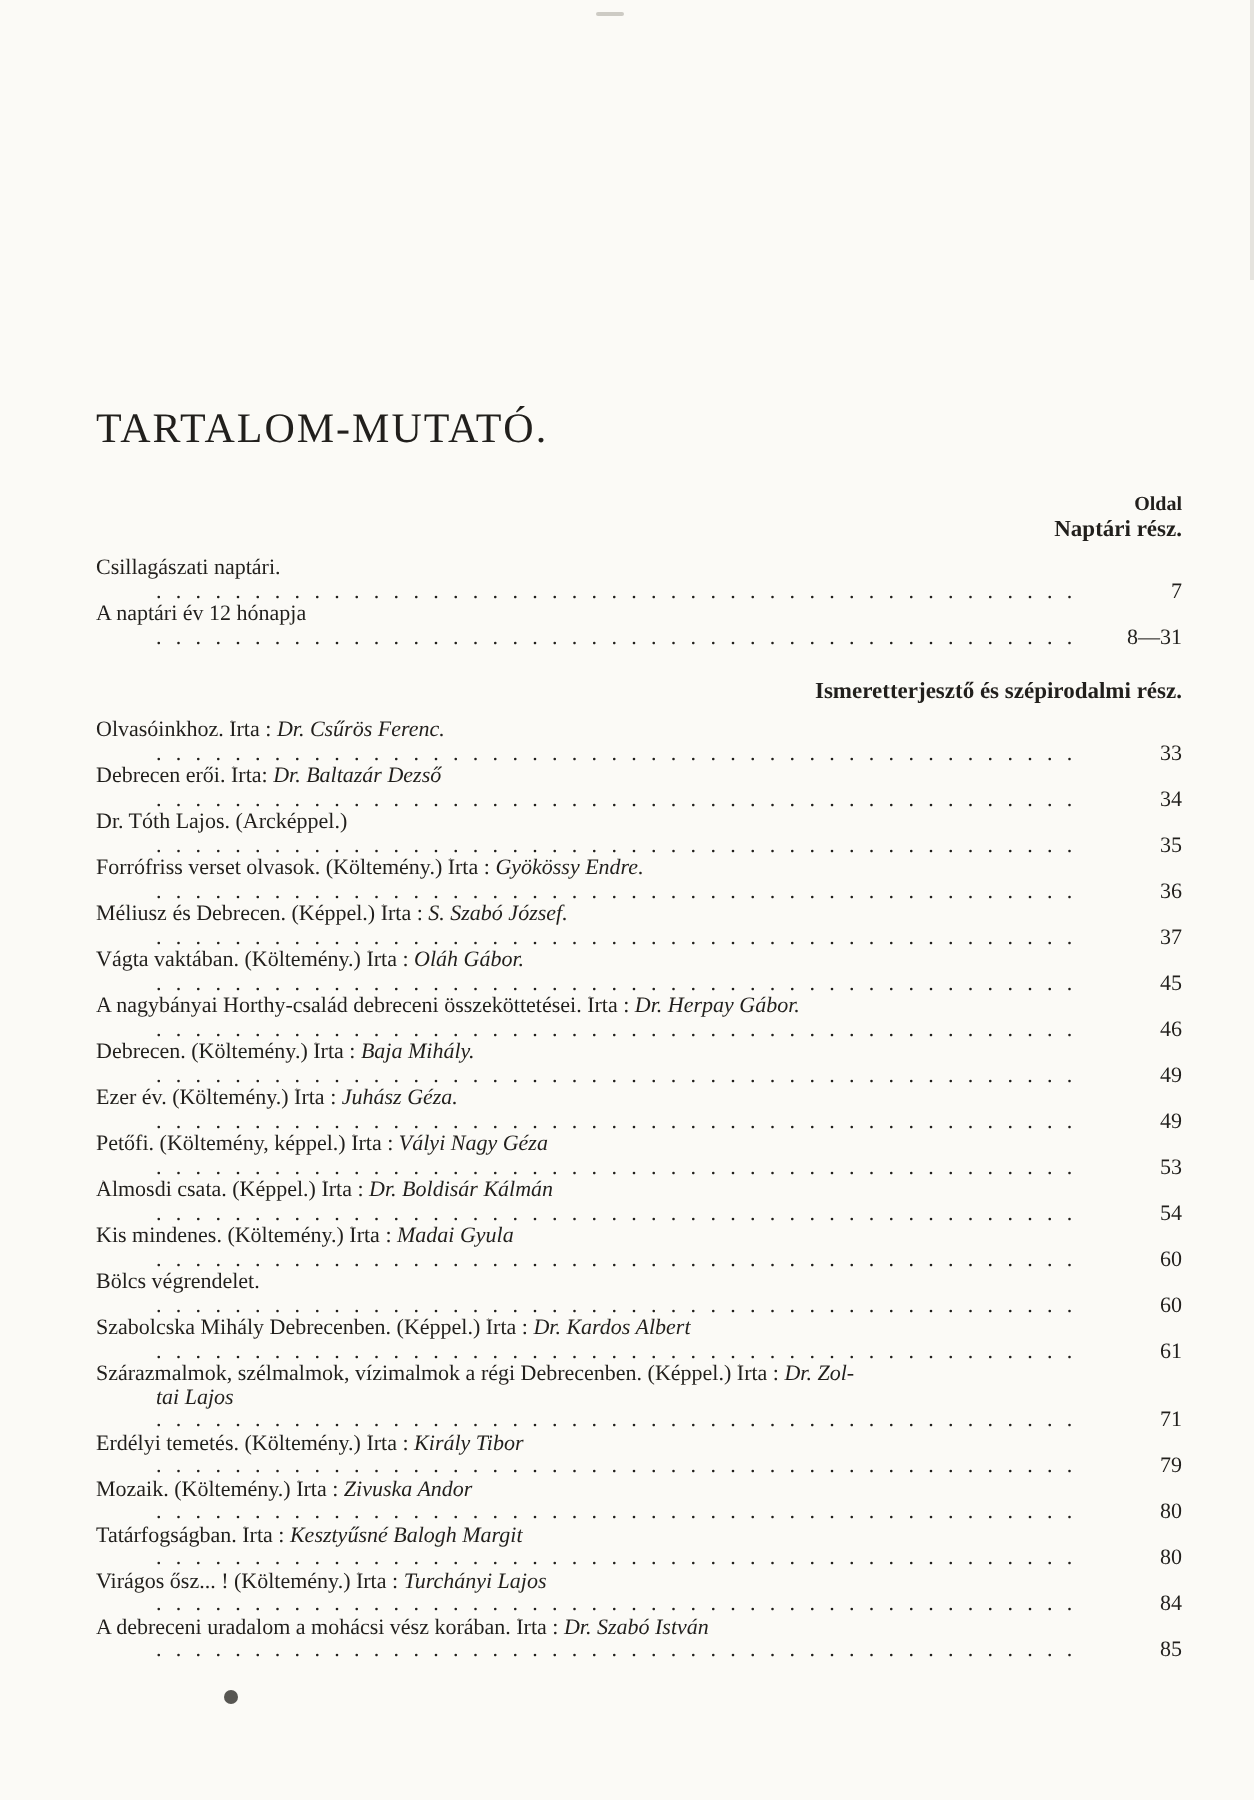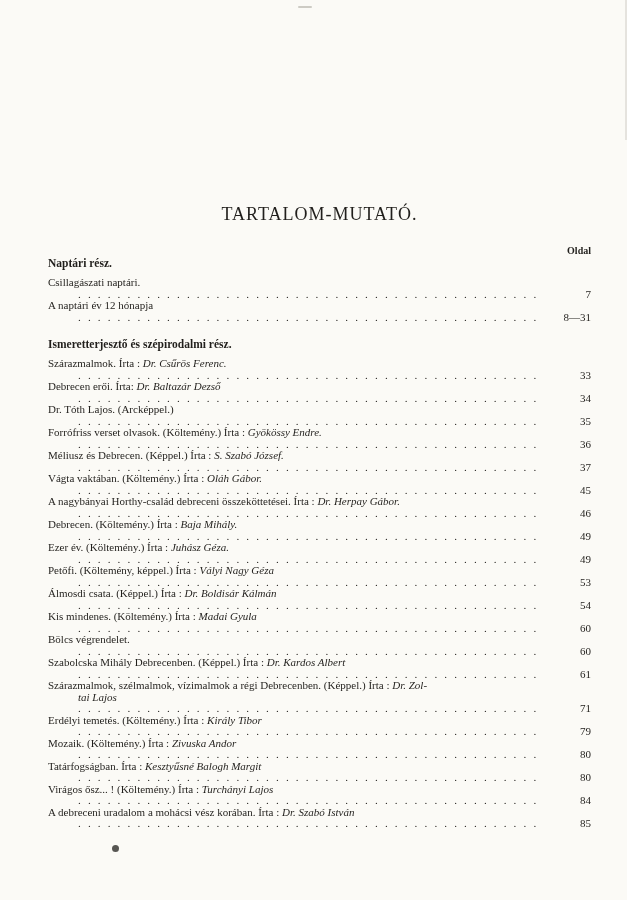--- a/index.html
+++ b/index.html
@@ -12,35 +12,34 @@
     background:var(--paper);
     color:var(--ink);
     font-family:"Liberation Serif","DejaVu Serif",serif;
     font-size:11px;line-height:11.5px;
     -webkit-font-smoothing:antialiased;
   }
   .sheet{position:relative;width:627px;height:900px;overflow:hidden;background:var(--paper);}
   .content{position:absolute;left:48px;right:36px;top:0;}
   .page-title{
     margin-top:201px;
-    text-align:center;
-    font-size:18px;line-height:26px;
+    font-size:21px;line-height:26px;
     letter-spacing:1px;
     font-weight:normal;
     white-space:nowrap;
   }
   .header-row{position:relative;height:18px;margin-top:5px;}
   .oldal{
     position:absolute;right:0;bottom:1px;
     font-weight:bold;font-size:10px;margin-top:20px;
   }
   .section{margin-bottom:15px;}
   .section:last-child{margin-bottom:0;}
   .section-heading{
-    text-align:left;font-weight:bold;font-size:11.5px;
+    text-align:right;font-weight:bold;font-size:11.5px;
     margin:0 0 7px 0;line-height:13px;
   }
   .entry{
     position:relative;
     padding-right:46px;
     padding-left:30px;text-indent:-30px;
     overflow:hidden;
     white-space:normal;
   }
   .etext i{font-style:italic;}
@@ -77,21 +76,21 @@
       <span class="oldal">Oldal</span>
     </div>
     <div id="toc-sections">
         <div class="section">
           <div class="section-heading">Naptári rész.</div>
           <div class="entry"><span class="etext"><span>Csillagászati naptári.</span></span><span class="dots"></span><span class="pg">7</span></div>
           <div class="entry"><span class="etext"><span>A naptári év 12 hónapja</span></span><span class="dots"></span><span class="pg">8—31</span></div>
         </div>
         <div class="section">
           <div class="section-heading">Ismeretterjesztő és szépirodalmi rész.</div>
-          <div class="entry"><span class="etext"><span>Szárazmalmok. Írta : </span><i>Dr. Csűrös Ferenc.</i></span><span class="dots"></span><span class="pg">33</span></div>
+          <div class="entry"><span class="etext"><span>Olvasóinkhoz. Írta : </span><i>Dr. Csűrös Ferenc.</i></span><span class="dots"></span><span class="pg">33</span></div>
           <div class="entry"><span class="etext"><span>Debrecen erői. Írta: </span><i>Dr. Baltazár Dezső</i></span><span class="dots"></span><span class="pg">34</span></div>
           <div class="entry"><span class="etext"><span>Dr. Tóth Lajos. (Arcképpel.)</span></span><span class="dots"></span><span class="pg">35</span></div>
           <div class="entry"><span class="etext"><span>Forrófriss verset olvasok. (Költemény.) Írta : </span><i>Gyökössy Endre.</i></span><span class="dots"></span><span class="pg">36</span></div>
           <div class="entry"><span class="etext"><span>Méliusz és Debrecen. (Képpel.) Írta : </span><i>S. Szabó József.</i></span><span class="dots"></span><span class="pg">37</span></div>
           <div class="entry"><span class="etext"><span>Vágta vaktában. (Költemény.) Írta : </span><i>Oláh Gábor.</i></span><span class="dots"></span><span class="pg">45</span></div>
           <div class="entry"><span class="etext"><span>A nagybányai Horthy-család debreceni összeköttetései. Írta : </span><i>Dr. Herpay Gábor.</i></span><span class="dots"></span><span class="pg">46</span></div>
           <div class="entry"><span class="etext"><span>Debrecen. (Költemény.) Írta : </span><i>Baja Mihály.</i></span><span class="dots"></span><span class="pg">49</span></div>
           <div class="entry"><span class="etext"><span>Ezer év. (Költemény.) Írta : </span><i>Juhász Géza.</i></span><span class="dots"></span><span class="pg">49</span></div>
           <div class="entry"><span class="etext"><span>Petőfi. (Költemény, képpel.) Írta : </span><i>Vályi Nagy Géza</i></span><span class="dots"></span><span class="pg">53</span></div>
           <div class="entry"><span class="etext"><span>Álmosdi csata. (Képpel.) Írta : </span><i>Dr. Boldisár Kálmán</i></span><span class="dots"></span><span class="pg">54</span></div>

